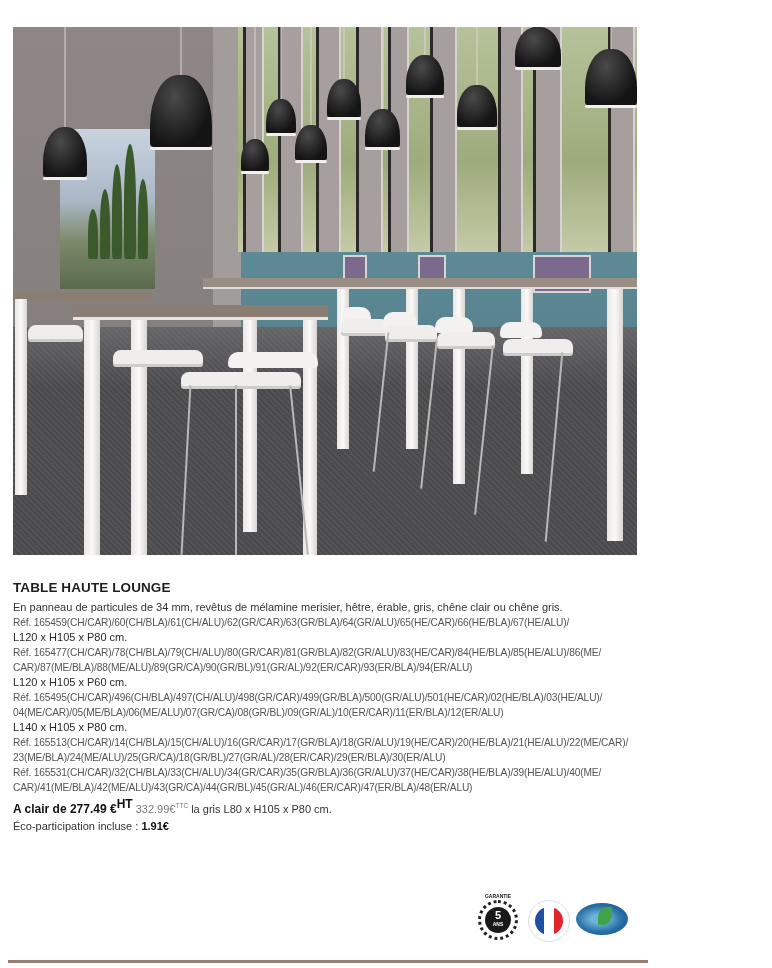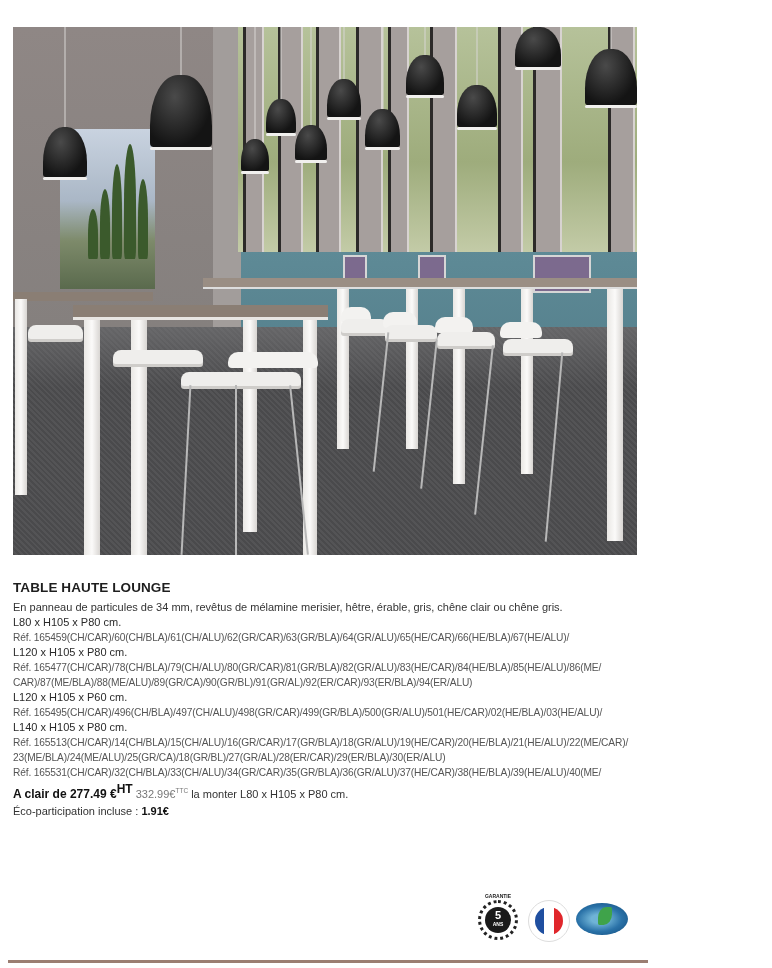--- a/index.html
+++ b/index.html
@@ -189,43 +189,44 @@
   <div class="stool-leg" style="left:540px;top:325px;height:190px;transform:rotate(5deg);"></div>
 </div>
 
 <div class="content">
   <div class="title">TABLE HAUTE LOUNGE</div>
   <div class="desc">
     <div>En panneau de particules de 34 mm, revêtus de mélamine merisier, hêtre, érable, gris, chêne clair ou chêne gris.</div>
   </div>
 
   <div class="variant">
-    <div class="dim">L80 x H105 x P80 cm.</div>
     <div class="ref">Réf. 165459(CH/CAR)/60(CH/BLA)/61(CH/ALU)/62(GR/CAR)/63(GR/BLA)/64(GR/ALU)/65(HE/CAR)/66(HE/BLA)/67(HE/ALU)/</div>
   </div>
   <div class="variant">
     <div class="dim">L120 x H105 x P80 cm.</div>
     <div class="ref">Réf. 165477(CH/CAR)/78(CH/BLA)/79(CH/ALU)/80(GR/CAR)/81(GR/BLA)/82(GR/ALU)/83(HE/CAR)/84(HE/BLA)/85(HE/ALU)/86(ME/</div>
     <div class="ref">CAR)/87(ME/BLA)/88(ME/ALU)/89(GR/CA)/90(GR/BL)/91(GR/AL)/92(ER/CAR)/93(ER/BLA)/94(ER/ALU)</div>
   </div>
   <div class="variant">
     <div class="dim">L120 x H105 x P60 cm.</div>
     <div class="ref">Réf. 165495(CH/CAR)/496(CH/BLA)/497(CH/ALU)/498(GR/CAR)/499(GR/BLA)/500(GR/ALU)/501(HE/CAR)/02(HE/BLA)/03(HE/ALU)/</div>
+    <div class="ref">04(ME/CAR)/05(ME/BLA)/06(ME/ALU)/07(GR/CA)/08(GR/BL)/09(GR/AL)/10(ER/CAR)/11(ER/BLA)/12(ER/ALU)</div>
   </div>
   <div class="variant">
     <div class="dim">L140 x H105 x P80 cm.</div>
     <div class="ref">Réf. 165513(CH/CAR)/14(CH/BLA)/15(CH/ALU)/16(GR/CAR)/17(GR/BLA)/18(GR/ALU)/19(HE/CAR)/20(HE/BLA)/21(HE/ALU)/22(ME/CAR)/</div>
     <div class="ref">23(ME/BLA)/24(ME/ALU)/25(GR/CA)/18(GR/BL)/27(GR/AL)/28(ER/CAR)/29(ER/BLA)/30(ER/ALU)</div>
   </div>
   <div class="variant">
     <div class="ref">Réf. 165531(CH/CAR)/32(CH/BLA)/33(CH/ALU)/34(GR/CAR)/35(GR/BLA)/36(GR/ALU)/37(HE/CAR)/38(HE/BLA)/39(HE/ALU)/40(ME/</div>
+    <div class="ref">CAR)/41(ME/BLA)/42(ME/ALU)/43(GR/CA)/44(GR/BL)/45(GR/AL)/46(ER/CAR)/47(ER/BLA)/48(ER/ALU)</div>
   </div>
 
   <div class="price-line">
-    <span class="main">A clair de </span><span class="main">277.49 €</span><sup class="main">HT</sup><span class="ttc"> 332.99€</span><sup class="ttc">TTC</sup><span> la monter L80 x H105 x P80 cm.</span>
+    <span class="main">A clair de </span><span class="main">277.49 €</span><sup class="main">HT</sup><span class="ttc"> 332.99€</span><sup class="ttc">TTC</sup><span> la gris L80 x H105 x P80 cm.</span>
   </div>
   <div class="eco">
     <span>Éco-participation incluse : </span><b>1.91€</b>
   </div>
 </div>
 
 <div class="badge b-guar">
   <span class="ring" style="top:-10px;">GARANTIE</span>
   <div class="inner">
     <span>5</span>

